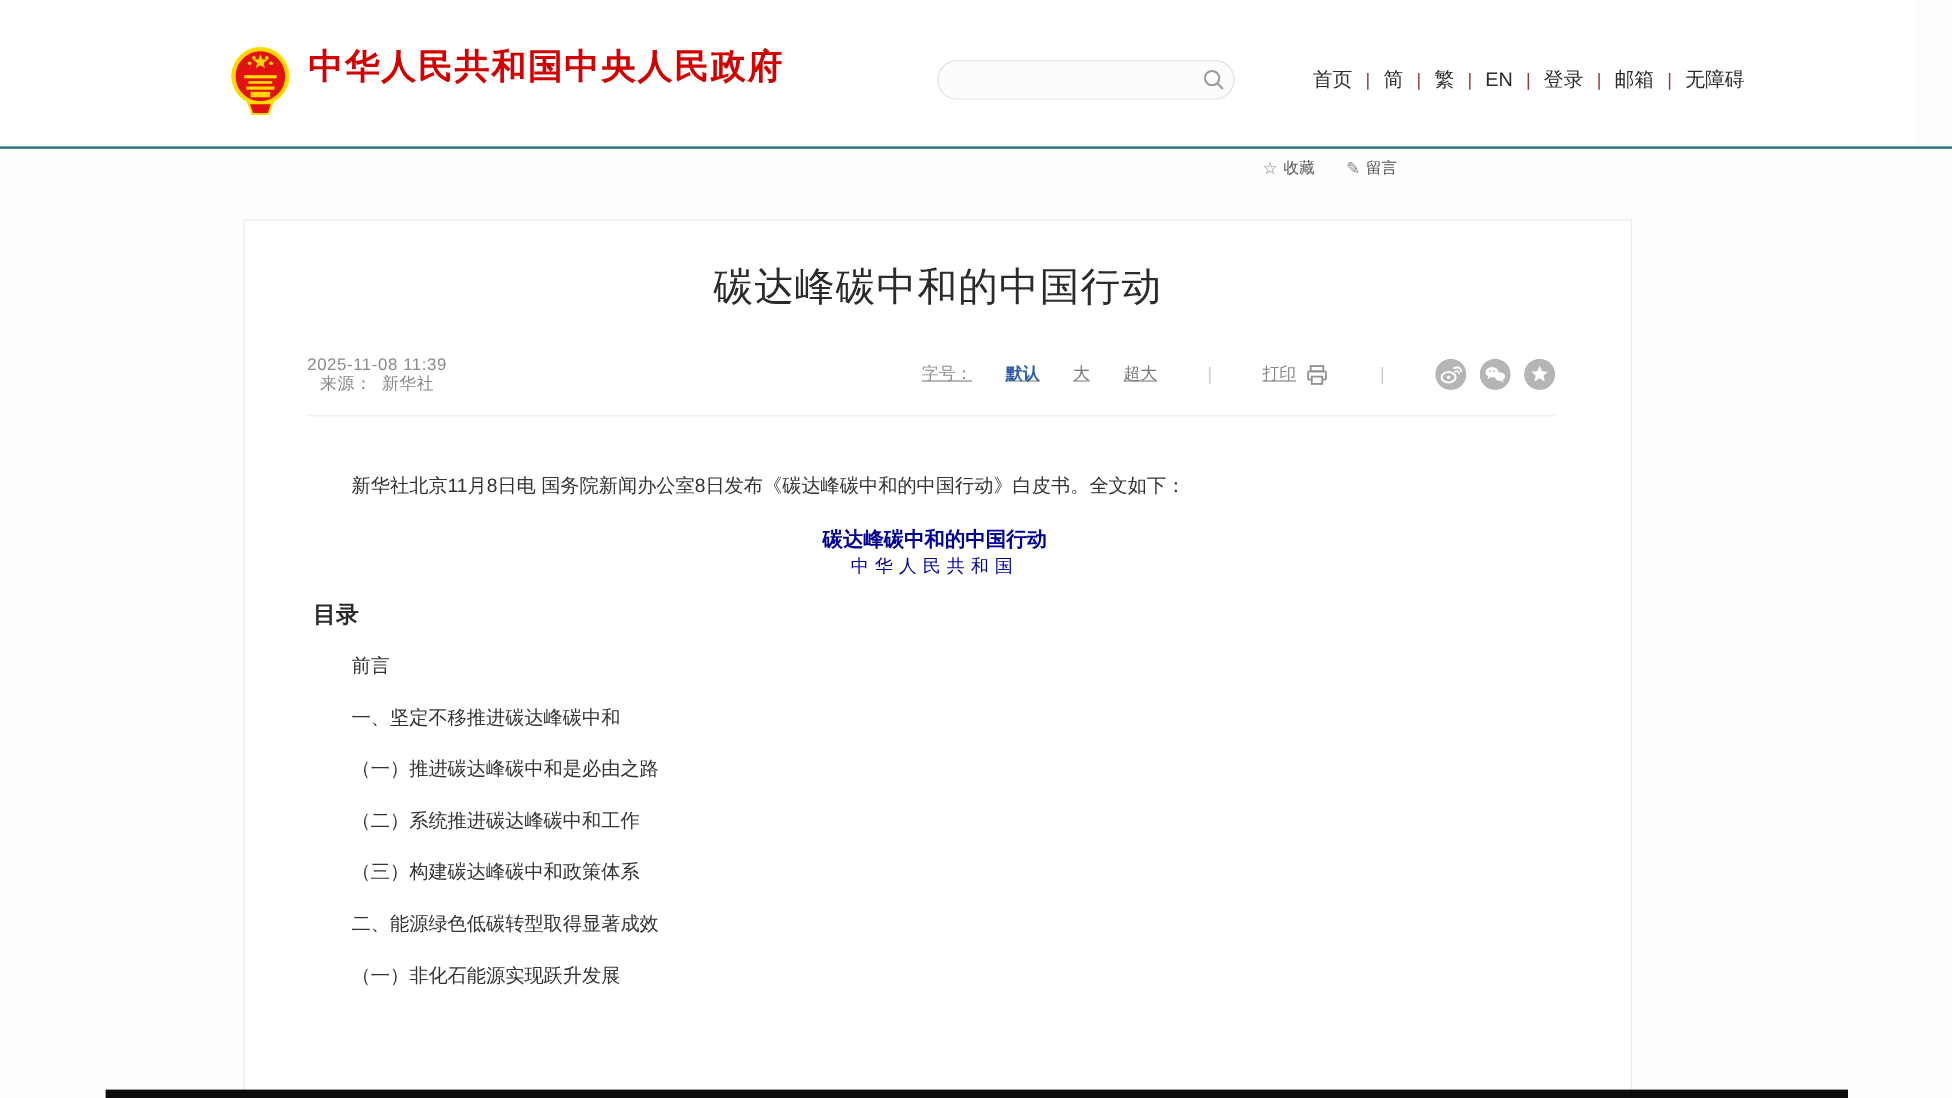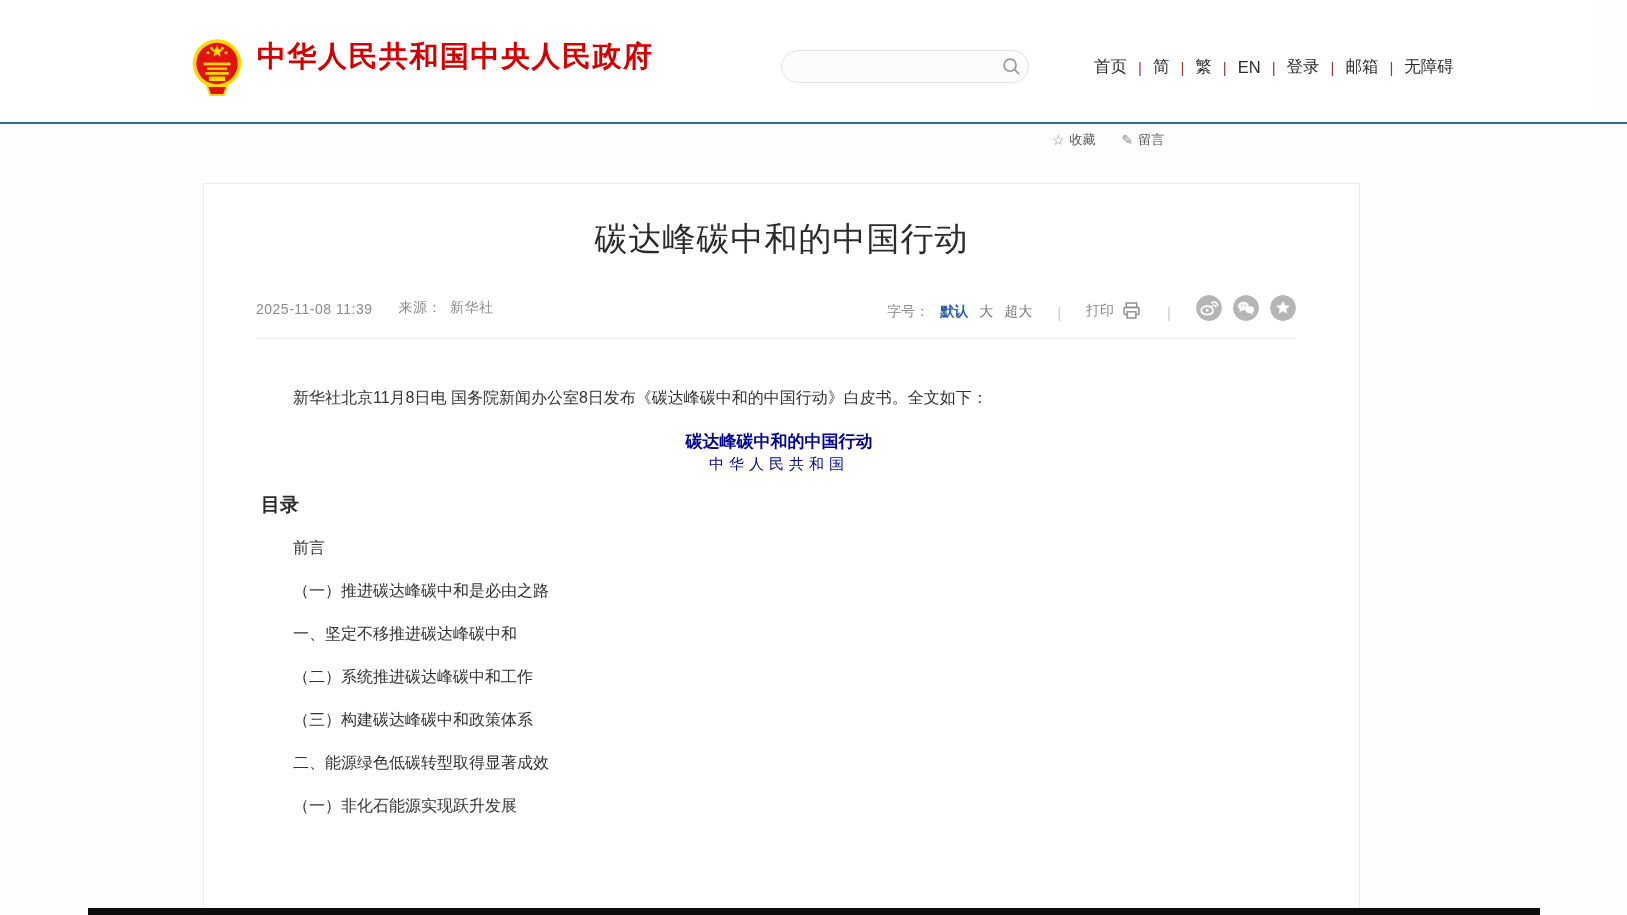--- a/index.html
+++ b/index.html
@@ -41,23 +41,23 @@
 
   
   .panel { position:absolute; left:203px; top:183px; width:1157px; height:760px;
     background:#fff; border:1px solid #ececec; border-bottom:none; }
 
   .article-title { text-align:center; margin-top:33px; font-size:33px; color:#2b2b2b;
     font-weight:500; letter-spacing:1px; }
 
   .meta-row { margin:33px auto 0 52px; width:1040px; display:flex; justify-content:space-between;
     align-items:center; font-size:14px; color:#8a8a8a; padding-bottom:17px; border-bottom:1px solid #ededed; }
-  .meta-left { display:flex; align-items:flex-end; gap:26px; letter-spacing:.5px; }
+  .meta-left { display:flex; align-items:center; letter-spacing:.5px;flex-direction:column; }
   .meta-source { display:flex; gap:8px; }
-  .meta-right { display:flex; align-items:flex-end; gap:11px; }
+  .meta-right { display:flex; align-items:center; gap:28px;text-decoration:underline; }
   .font-opt { cursor:pointer; color:#777; }
   .font-opt.selected { color:#2a5caa; font-weight:bold; }
   .meta-sep { color:#c9c9c9; margin:0 14px; font-size:15px; }
   .print-group { display:flex; align-items:center; gap:7px; cursor:pointer; color:#8a8a8a; }
   .share-circle { width:26px; height:26px; border-radius:50%; cursor:pointer; display:block; }
   .share-group { display:flex; align-items:center; gap:11px; }
 
   
   .article-body { margin:47px 62px 0 57px; font-size:16px; color:#333; }
   .article-body p { line-height:23px; }
@@ -195,22 +195,22 @@
     <div class="article-body">
       <p class="intro-p">新华社北京11月8日电 国务院新闻办公室8日发布《碳达峰碳中和的中国行动》白皮书。全文如下：</p>
 
       <div class="doc-head">
         <p class="doc-title">碳达峰碳中和的中国行动</p>
         <p class="doc-line doc-issuer">中华人民共和国</p>
       </div>
 
       <p class="toc-heading">目录</p>
       <p class="toc-item">前言</p>
+      <p class="toc-item">一、坚定不移推进碳达峰碳中和</p>
       <p class="toc-item">（一）推进碳达峰碳中和是必由之路</p>
-      <p class="toc-item">一、坚定不移推进碳达峰碳中和</p>
       <p class="toc-item">（二）系统推进碳达峰碳中和工作</p>
       <p class="toc-item">（三）构建碳达峰碳中和政策体系</p>
       <p class="toc-item">二、能源绿色低碳转型取得显著成效</p>
       <p class="toc-item">（一）非化石能源实现跃升发展</p>
     </div>
   </div>
 
   <div class="bottom-bar"></div>
 </div>
 

